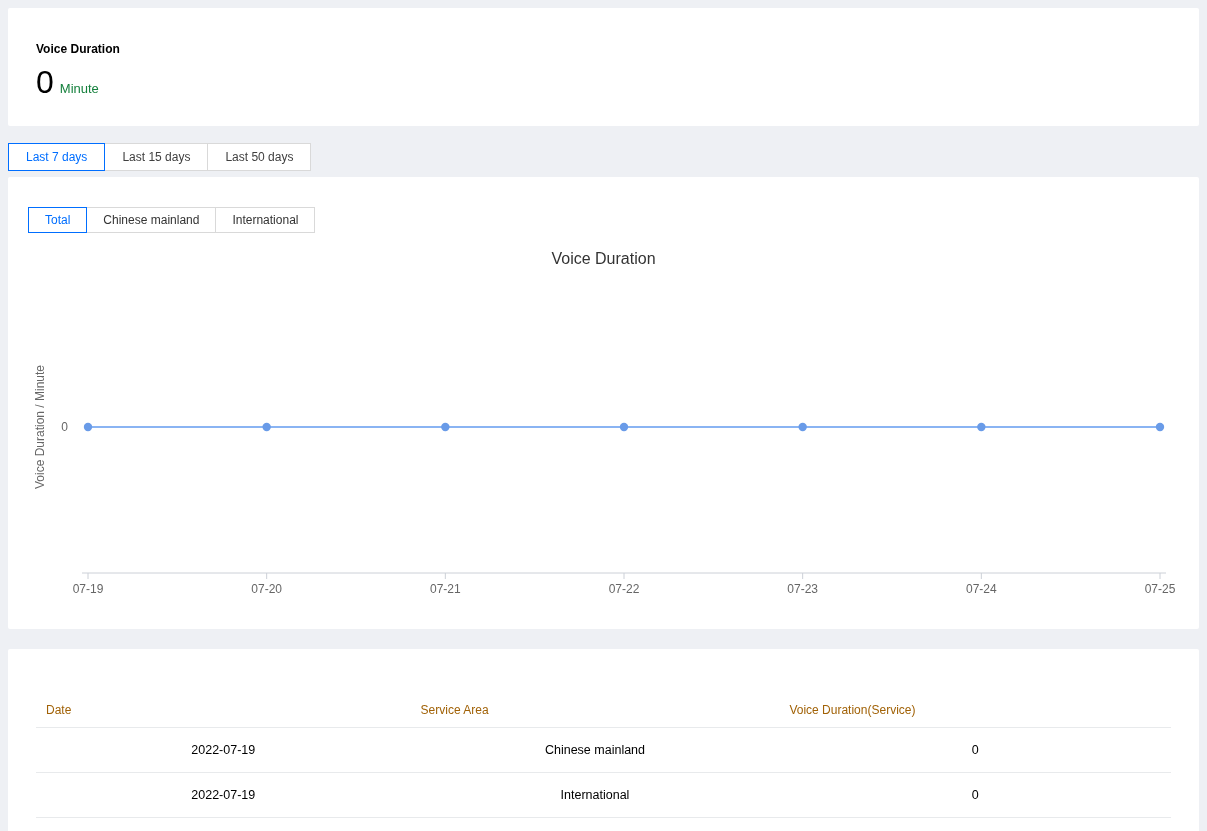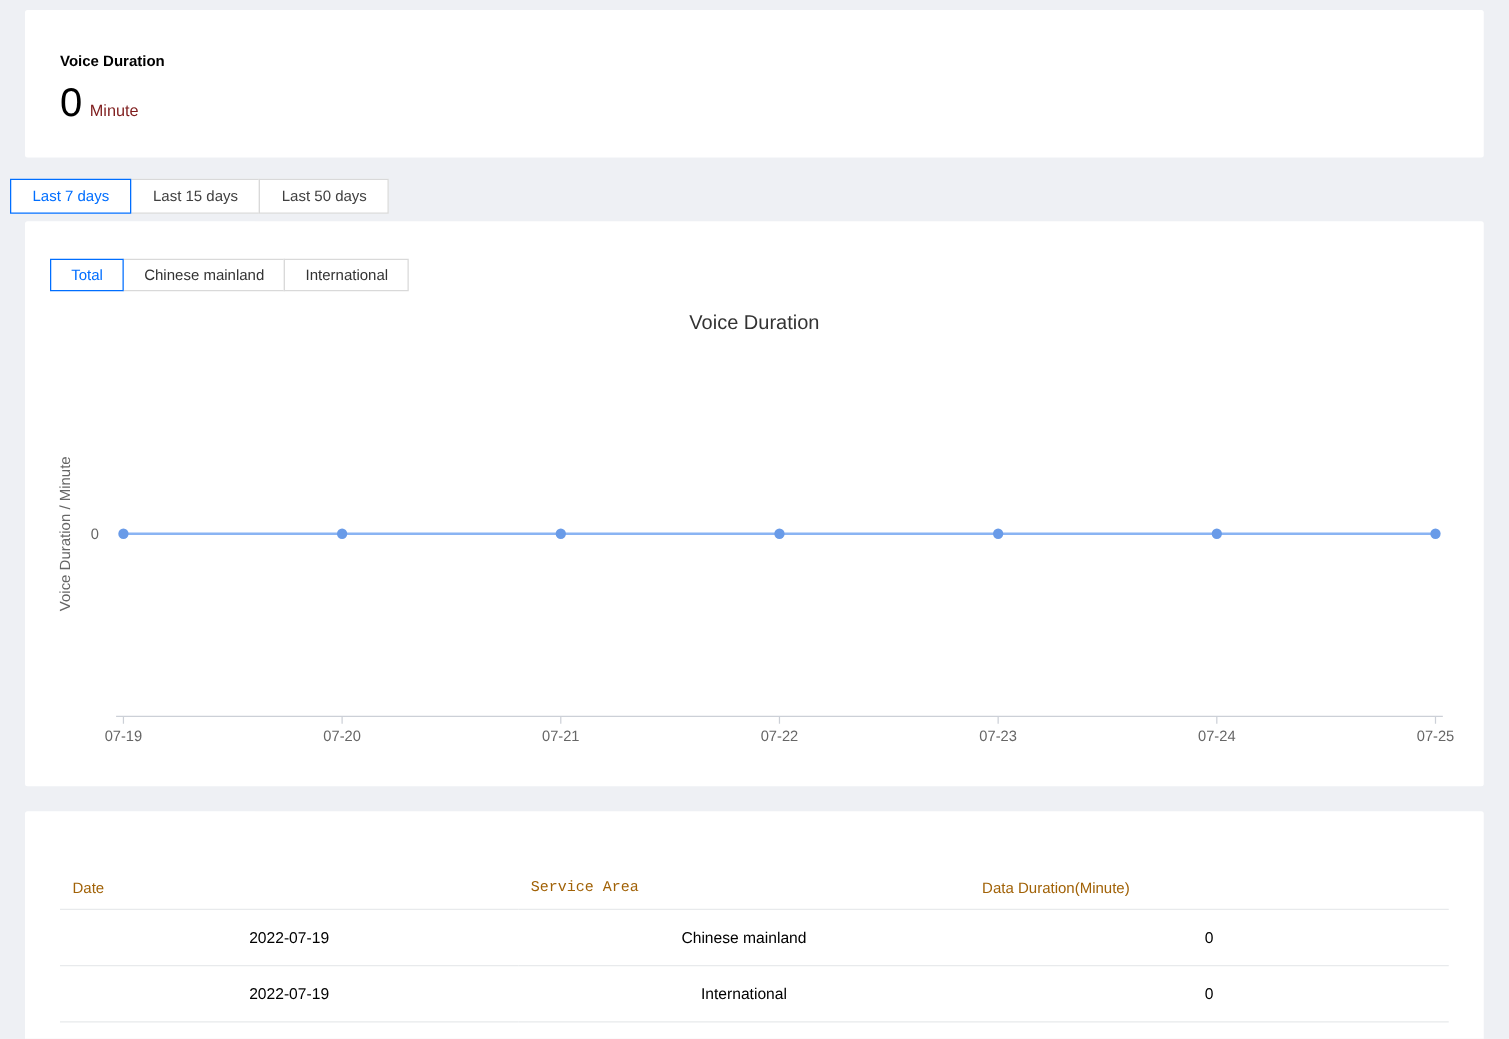--- a/index.html
+++ b/index.html
@@ -6,32 +6,32 @@
   html, body {
     width: 1207px; height: 831px;
     overflow: hidden;
     background: #eef0f4;
     font-family: "Liberation Sans", "DejaVu Sans", sans-serif;
     color: #333;
   }
   .card {
     background: #fff;
     border-radius: 2px;
-    margin: 0 20px;
+    margin: 0 8px;
   }
   
   .summary-card {
     margin-top: 8px;
     height: 118px;
     padding: 34px 28px 0 28px;
   }
   .summary-title { font-size: 12px; font-weight: bold; color: #000; }
   .summary-value-row { margin-top: 10px; display: flex; align-items: baseline; gap: 6px; }
   .summary-value { font-size: 32px; font-weight: 400; color: #000; line-height: 1; }
-  .summary-unit { font-size: 13px; color: #7f1d1d; }
+  .summary-unit { font-size: 13px; color: #15803d; }
   
   .filter-row {
     margin: 17px 8px 6px 8px;
     display: flex;
     align-items: center;
   }
   .range-btn {
     height: 28px;
     padding: 0 17px;
     background: #fff;
@@ -137,21 +137,21 @@
   }
   .data-table td {
     font-size: 12.5px;
     color: #000000;
     text-align: center;
     padding: 15px 10px;
     border-bottom: 1px solid #e8eaec;
     background: #fff;
   }
   .col-date { width: 33%; }
-  .col-area { width: 32.5%; font-family: Liberation Mono, monospace; }
+  .col-area { width: 32.5%; }
   .col-duration { width: 34.5%; }
 </style>
 </head>
 <body>
 
 <div class="card summary-card">
   <div class="summary-title">Voice Duration</div>
   <div class="summary-value-row">
     <span class="summary-value">0</span>
     <span class="summary-unit">Minute</span>
@@ -201,21 +201,21 @@
       </svg>
   </div>
 </div>
 
 <div class="card details-card">
   <table class="data-table">
     <thead>
       <tr>
         <th class="col-date">Date</th>
         <th class="col-area">Service Area</th>
-        <th class="col-duration">Data Duration(Minute)</th>
+        <th class="col-duration">Voice Duration(Service)</th>
       </tr>
     </thead>
     <tbody>
       <tr>
         <td>2022-07-19</td>
         <td>Chinese mainland</td>
         <td>0</td>
       </tr>
       <tr>
         <td>2022-07-19</td>

